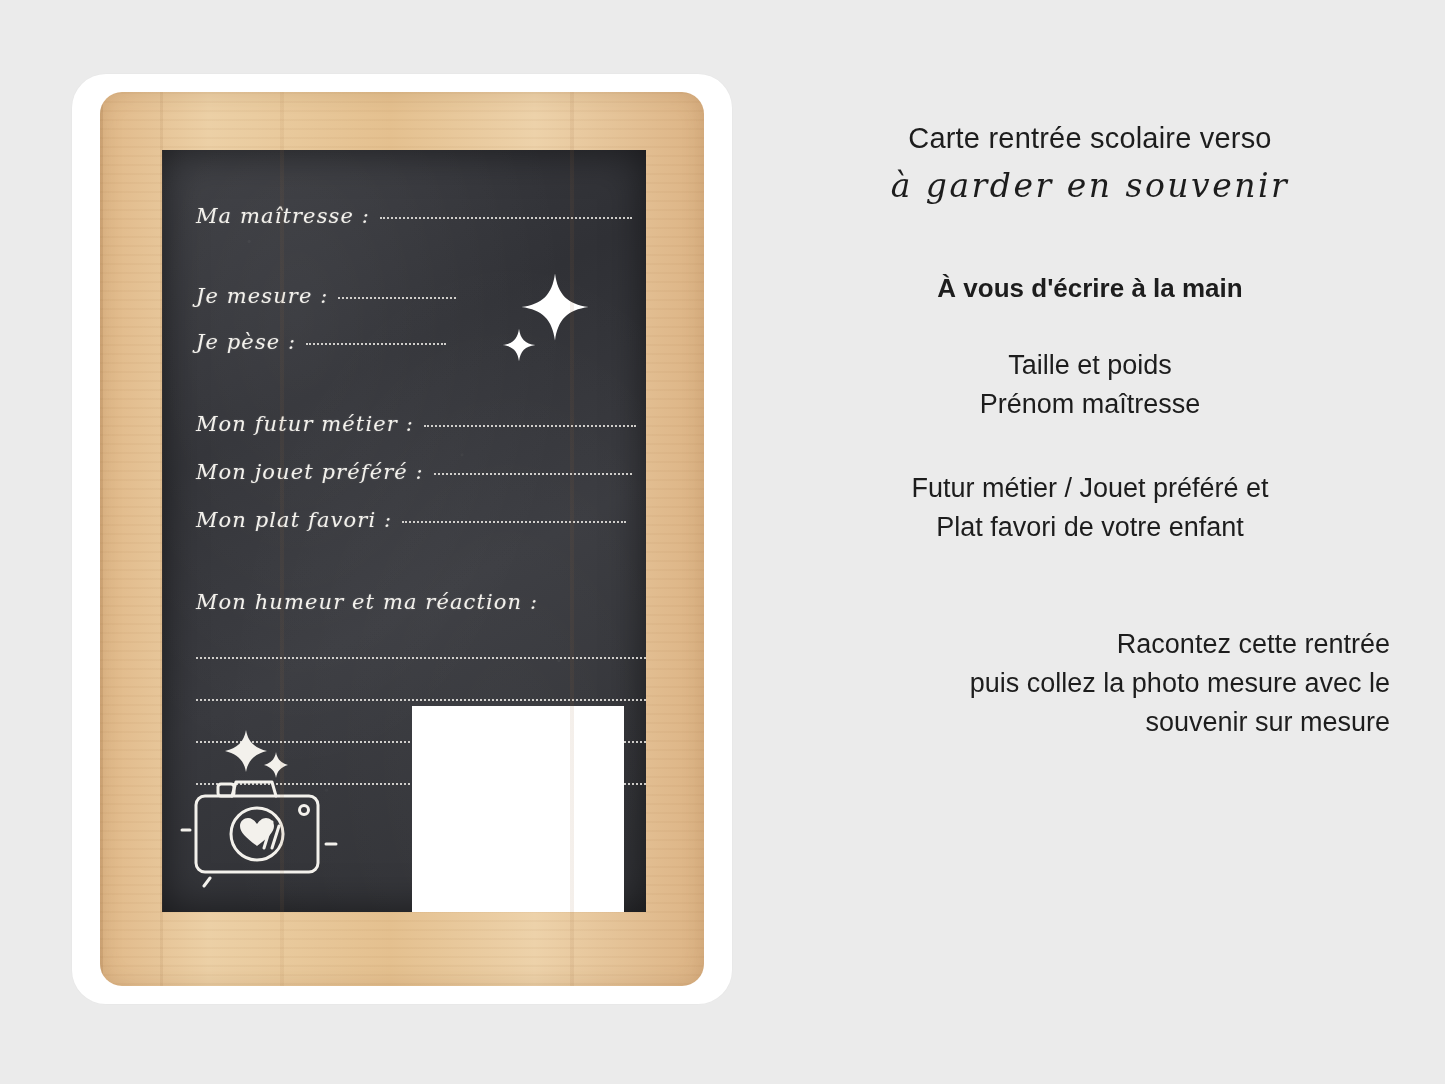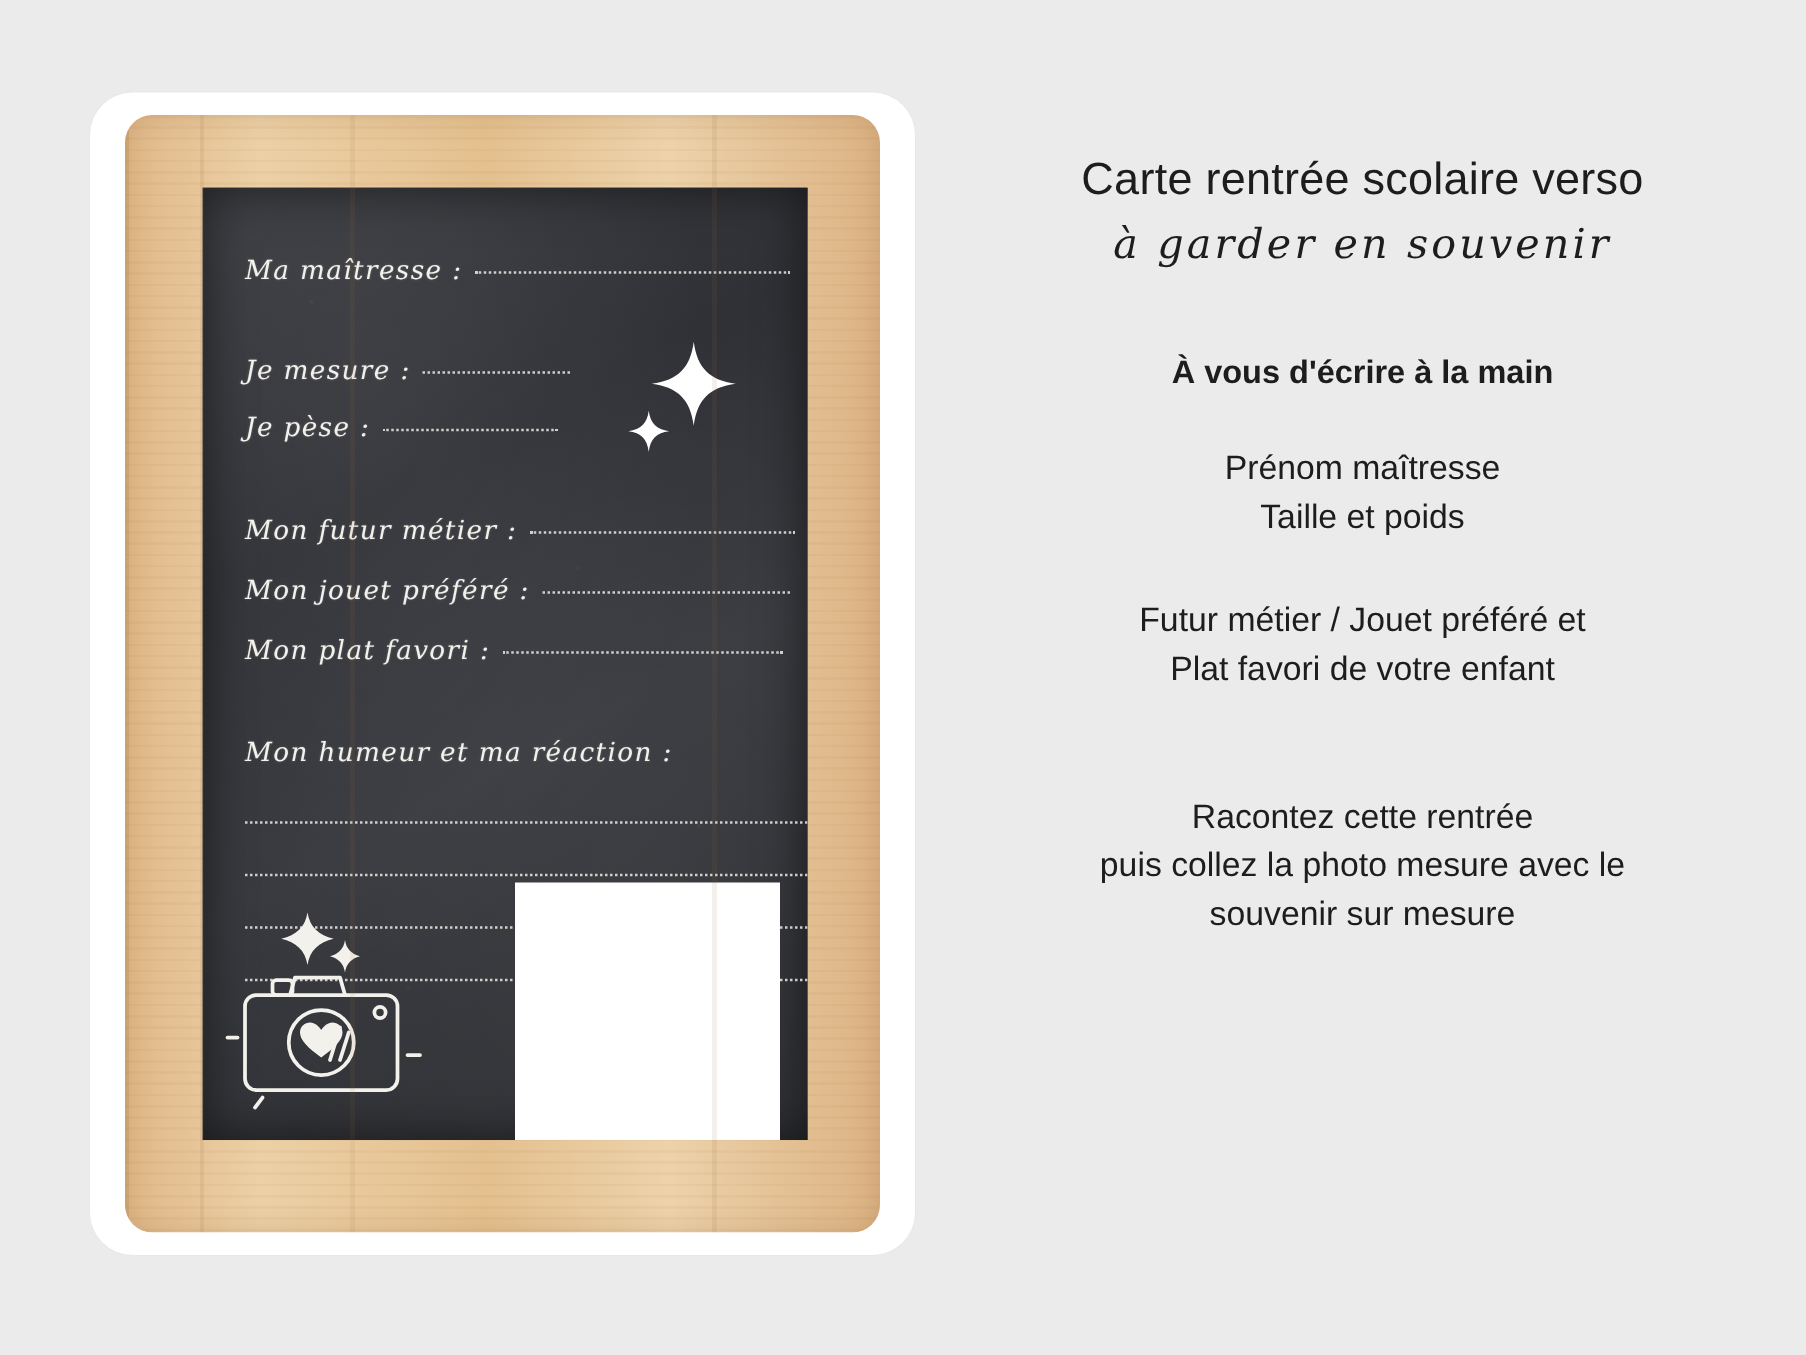--- a/index.html
+++ b/index.html
@@ -148,21 +148,21 @@
   
   .text-col {
     position: absolute;
     left: 790px;
     top: 120px;
     width: 600px;
     text-align: center;
     color: #1d1d1d;
   }
   .t-title {
-    font-size: 36px;
+    font-size: 29px;
     line-height: 1.25;
     font-weight: 400;
     letter-spacing: .2px;
   }
   .t-script {
     font-family: "DejaVu Serif", serif;
     font-style: italic;
     font-size: 33px;
     letter-spacing: 2.5px;
     margin-top: 10px;
@@ -172,21 +172,21 @@
     margin-top: 68px;
     font-size: 26px;
     font-weight: bold;
   }
   .t-block {
     margin-top: 42px;
     font-size: 27px;
     line-height: 1.45;
   }
   .t-block.gap-lg { margin-top: 44px; }
-  .t-block.gap-xl { margin-top: 78px; }
+  .t-block.gap-xl { margin-top: 78px; text-align: right; }
 </style>
 </head>
 <body>
 
 <div class="card-stage">
   <div class="card-white"></div>
 
   <div class="frame">
     <div class="board">
       <div class="chalk">
@@ -274,22 +274,22 @@
   </div>
 </div>
 
 <div class="text-col">
   <div class="t-title">Carte rentrée scolaire verso</div>
   <div class="t-script">à garder en souvenir</div>
 
   <div class="t-bold">À vous d'écrire à la main</div>
 
   <div class="t-block">
+    <div>Taille et poids</div>
     <div>Prénom maîtresse</div>
-    <div>Taille et poids</div>
   </div>
 
   <div class="t-block gap-lg">
     <div>Futur métier / Jouet préféré et</div>
     <div>Plat favori de votre enfant</div>
   </div>
 
   <div class="t-block gap-xl">
     <div>Racontez cette rentrée</div>
     <div>puis collez la photo mesure avec le</div>

